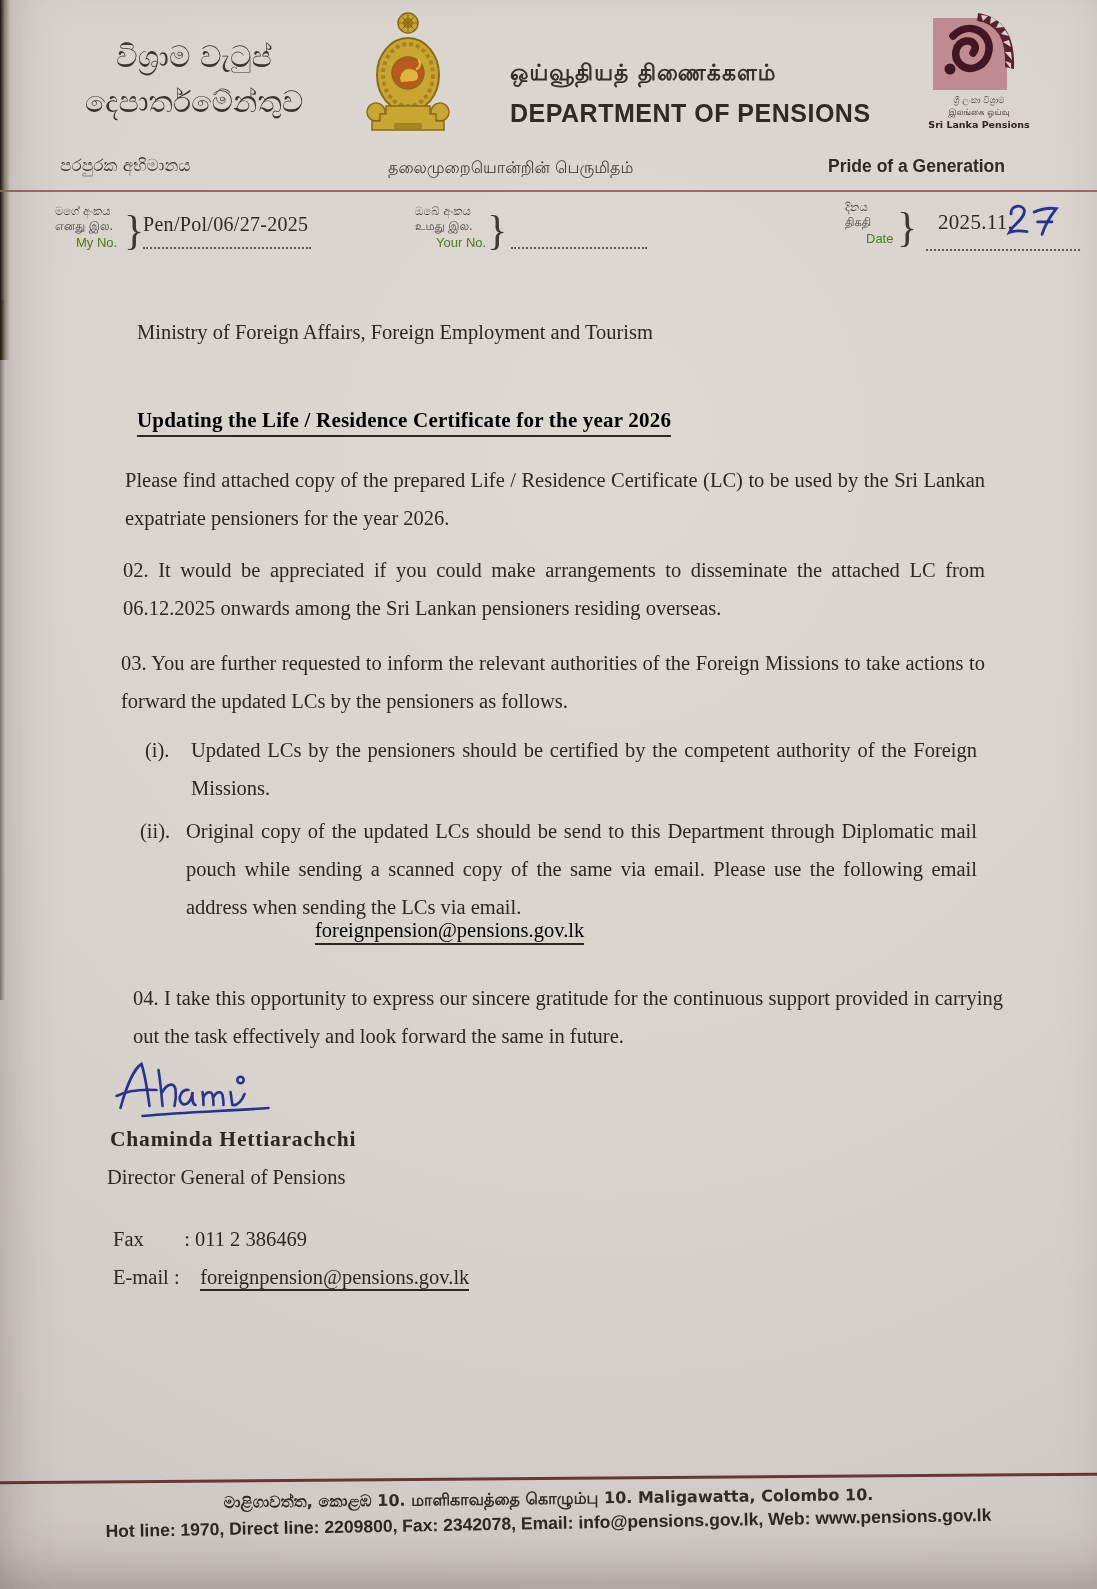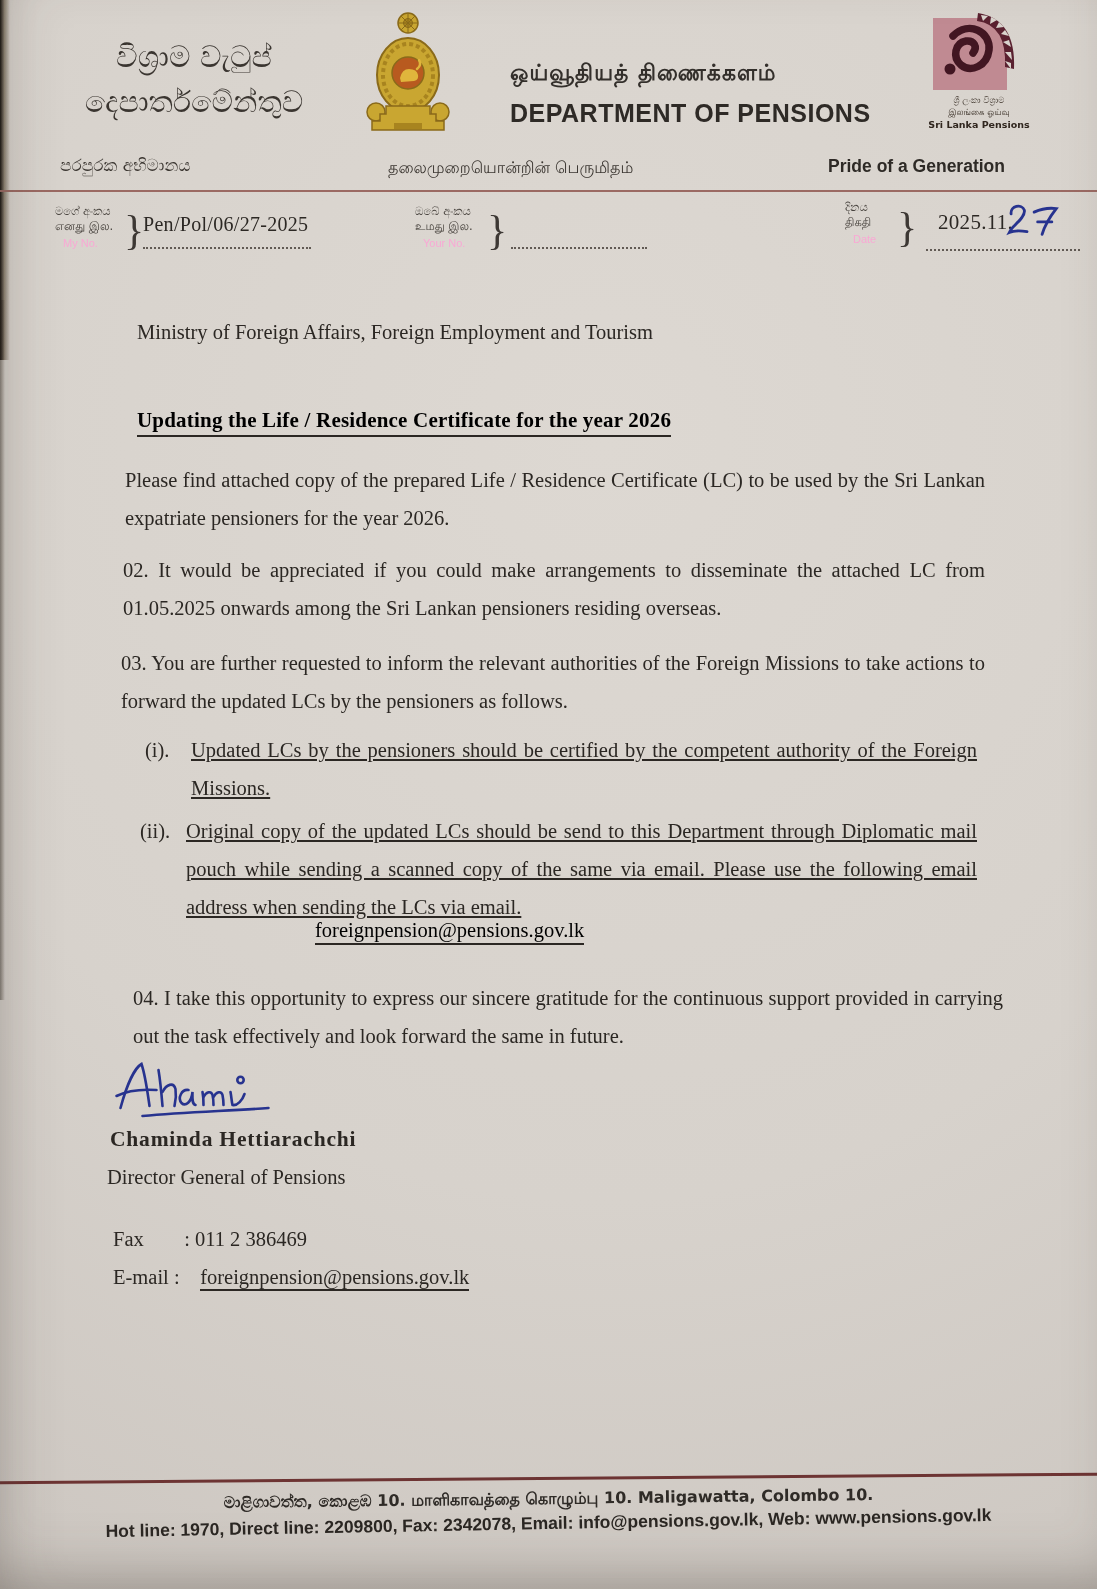--- a/index.html
+++ b/index.html
@@ -36,21 +36,21 @@
   .logo-text { left:912px; top:94px; width:134px; text-align:center; font-family:"DejaVu Sans", sans-serif; color:#3a3027; }
   .logo-text .l1, .logo-text .l2 { display:block; font-size:8.5px; line-height:12px; }
   .logo-text .l3 { display:block; font-size:9.5px; line-height:13px; font-weight:bold; color:#30261e; }
 
   .rule1 { left:0; right:0; top:190px; height:2px; background:#9b6a63; }
 
   
   .ref-label { font-family:"DejaVu Sans", sans-serif; color:#47423d; }
   .ref-label .si { display:block; font-size:11.5px; line-height:15px; }
   .ref-label .ta { display:block; font-size:11.5px; line-height:15px; }
-  .ref-label .en { display:block; font-size:11px; line-height:18px; font-family:"Liberation Sans", sans-serif; color:#f9a8d4; margin-left:8px; }
+  .ref-label .en { display:block; font-size:13px; line-height:18px; font-family:"Liberation Sans", sans-serif; color:#4d7c0f; margin-left:21px; }
   .brace { font-family:"Liberation Serif", serif; font-size:42px; font-weight:200; color:#3d3834; }
   .ref-value { font-size:20px; letter-spacing:.3px; color:#2c2824; }
   .dotted { height:0; border-bottom:2px dotted #615a54; }
 
   .my-labels   { left:55px;  top:204px; }
   .my-brace    { left:124px; top:206px; }
   .my-value    { left:143px; top:213px; }
   .my-dots     { left:143px; top:247px; width:168px; }
   .your-labels { left:415px; top:204px; }
   .your-brace  { left:487px; top:206px; }
@@ -68,21 +68,21 @@
   .subject { left:137px; top:408px; font-size:21px; font-weight:bold; letter-spacing:.2px; }
   .subject span { display:inline-block; border-bottom:2.5px solid #2b2723; padding-bottom:2px; }
   .para { text-align:justify; }
   .p1 { left:125px; top:461px; width:860px; }
   .p2 { left:123px; top:551px; width:862px; }
   .p3 { left:121px; top:644px; width:864px; }
   .list-item { }
   .li1 { left:145px; top:731px; width:832px; }
   .li2 { left:140px; top:812px; width:837px; }
   .list-item .marker { position:absolute; left:0; top:0; }
-  .list-item .it { display:block; padding-left:46px; text-align:justify;text-decoration:underline; }
+  .list-item .it { display:block; padding-left:46px; text-align:justify; }
   .email-line { left:315px; top:919px; font-size:20.5px; }
   .email-line span { display:inline-block; border-bottom:2px solid #2b2723; padding-bottom:1px; }
   .p4 { left:101px; top:979px; width:870px;margin-left:32px; }
 
   .sig { left:112px; top:1056px; }
   .sig-name { left:110px; top:1127px; font-size:21.5px; font-weight:bold; letter-spacing:.8px; color:#2b2723; }
   .sig-title { left:107px; top:1166px; font-size:20.5px; color:#2b2723; }
 
   .contact { left:113px; top:1228px; font-size:20.5px; color:#2b2723; }
   .contact .row { display:block; height:38px; }
@@ -192,21 +192,21 @@
 
   <div class="abs body-text addr">
     <span class="line">Ministry of Foreign Affairs, Foreign Employment and Tourism</span>
   </div>
 
   <div class="abs subject">
     <span>Updating the Life / Residence Certificate for the year 2026</span>
   </div>
 
   <div class="abs body-text para p1">Please find attached copy of the prepared Life / Residence Certificate (LC) to be used by the Sri Lankan expatriate pensioners for the year 2026.</div>
-  <div class="abs body-text para p2">02. It would be appreciated if you could make arrangements to disseminate the attached LC from 01.05.2025 onwards among the Sri Lankan pensioners residing overseas.</div>
+  <div class="abs body-text para p2">02. It would be appreciated if you could make arrangements to disseminate the attached LC from 06.12.2025 onwards among the Sri Lankan pensioners residing overseas.</div>
   <div class="abs body-text para p3">03. You are further requested to inform the relevant authorities of the Foreign Missions to take actions to forward the updated LCs by the pensioners as follows.</div>
 
   <div class="abs body-text list-item li1">
     <span class="marker">(i).</span>
     <span class="it">Updated LCs by the pensioners should be certified by the competent authority of the Foreign Missions.</span>
   </div>
   <div class="abs body-text list-item li2">
     <span class="marker">(ii).</span>
     <span class="it">Original copy of the updated LCs should be send to this Department through Diplomatic mail pouch while sending a scanned copy of the same via email. Please use the following email address when sending the LCs via email.</span>
   </div>

